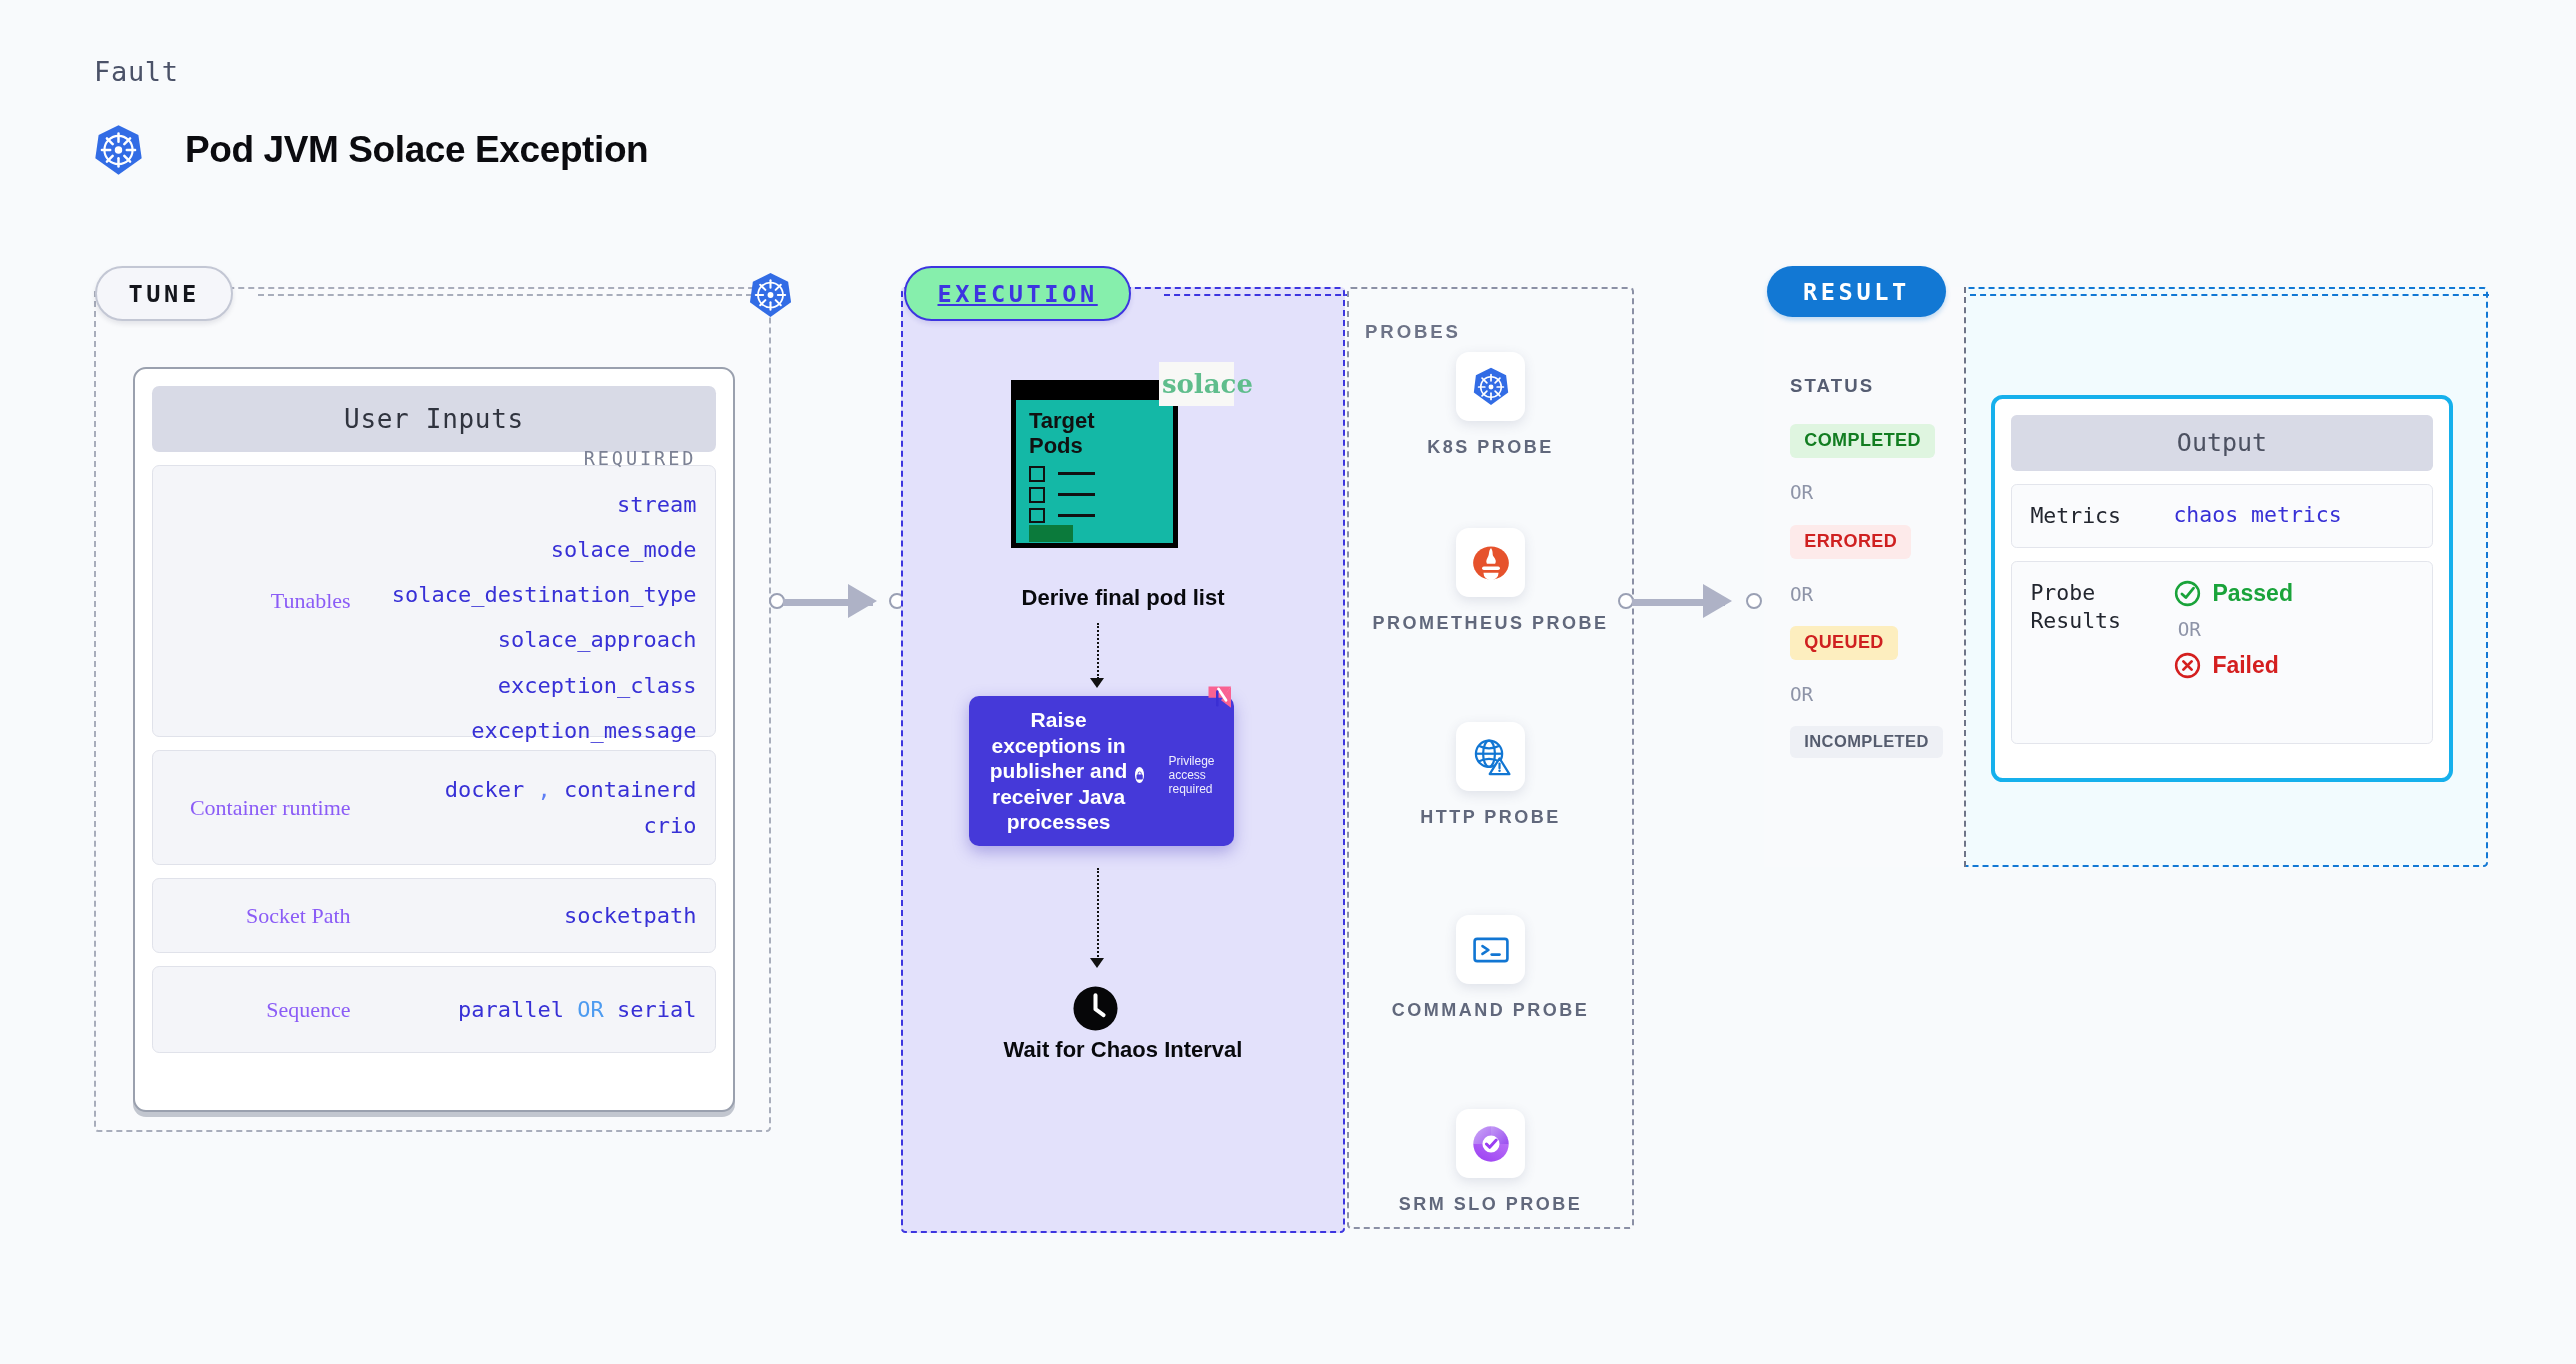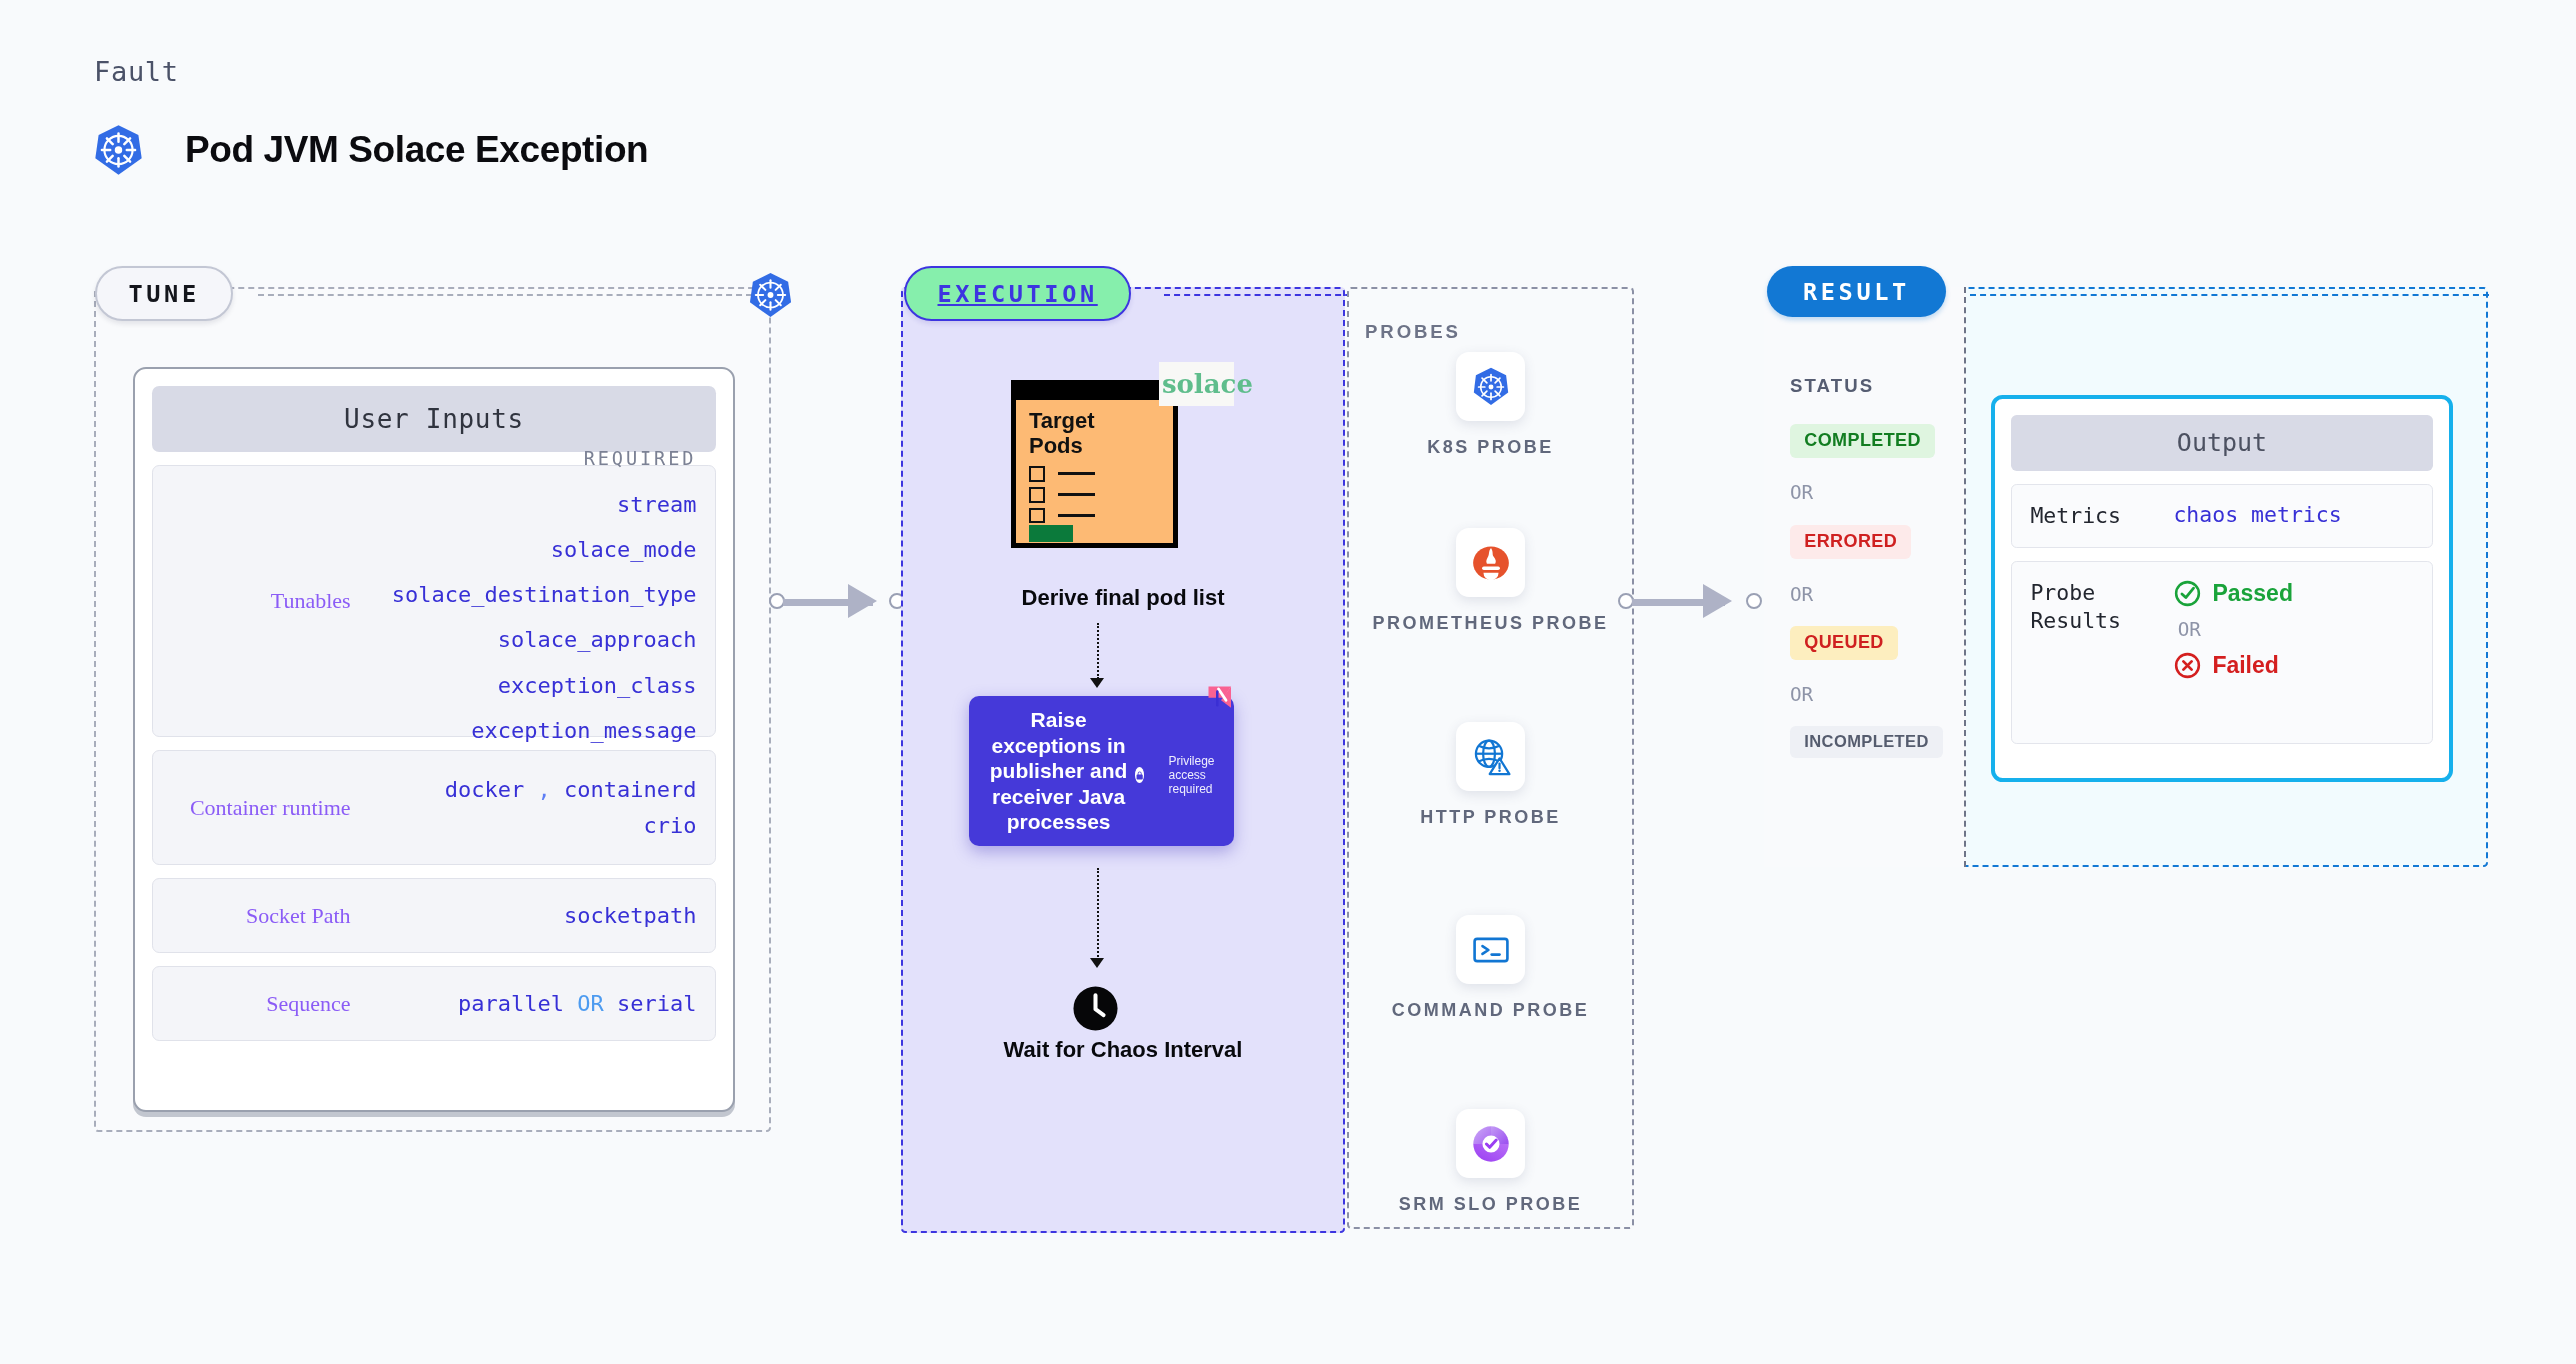--- a/index.html
+++ b/index.html
@@ -75,21 +75,21 @@
     box-shadow: 0 2.9px 5.7px rgba(40,34,160,.12);
     text-decoration: underline;
   }
   #exec-dashline {
     position: absolute; left: 1164px; top: 294px; width: 469px; height: 0;
     border-top: 2.9px dashed #3d35e0;
   }
 
   .target-card {
     position: absolute; left: 1011px; top: 380px; width: 167px; height: 168px;
-    background: #fdba74; border: 5px solid #000; 
+    background: #14b8a6; border: 5px solid #000; 
   }
   .target-card .bar { position: absolute; left: -5px; top: -5px; width: 167px; height: 20px; background: #000; }
   .target-card .tc-title { position: absolute; left: 13px; top: 24px; font-size: 22px; font-weight: 700; color: #111; line-height: 1.12; }
   .target-card .chk { position: absolute; width: 15.8px; height: 15.8px; border: 2.9px solid #111; }
   .target-card .ln { position: absolute; height: 2.9px; background: #111; width: 37px; }
   .target-card .greenbar { position: absolute; left: 13px; top: 129px; width: 44px; height: 17px; background: #0b7a3b; }
   .solace-logo {
     position: absolute; left: 1159px; top: 362px; width: 75px; height: 44px;
     background: #f8f8f6; display: flex; align-items: center; justify-content: flex-start;
     font-family: "DejaVu Serif", serif; font-weight: 700; font-size: 26px; color: #5fbd8c; padding-left: 2.9px;
@@ -235,21 +235,21 @@
         <span>containerd</span><br>
         <span>crio</span>
       </div>
     </div>
 
     <div class="row-box" style="height:75px;">
       <div class="row-key">Socket Path</div>
       <div class="row-val">socketpath</div>
     </div>
 
-    <div class="row-box" style="height:75px;">
+    <div class="row-box" style="height:87px;">
       <div class="row-key">Sequence</div>
       <div class="row-val">
         <span>parallel</span>
         <span class="or-kw">OR</span>
         <span>serial</span>
       </div>
     </div>
   </div>
 
   <div class="connector" style="left:769px;top:580px;width:136px;">

